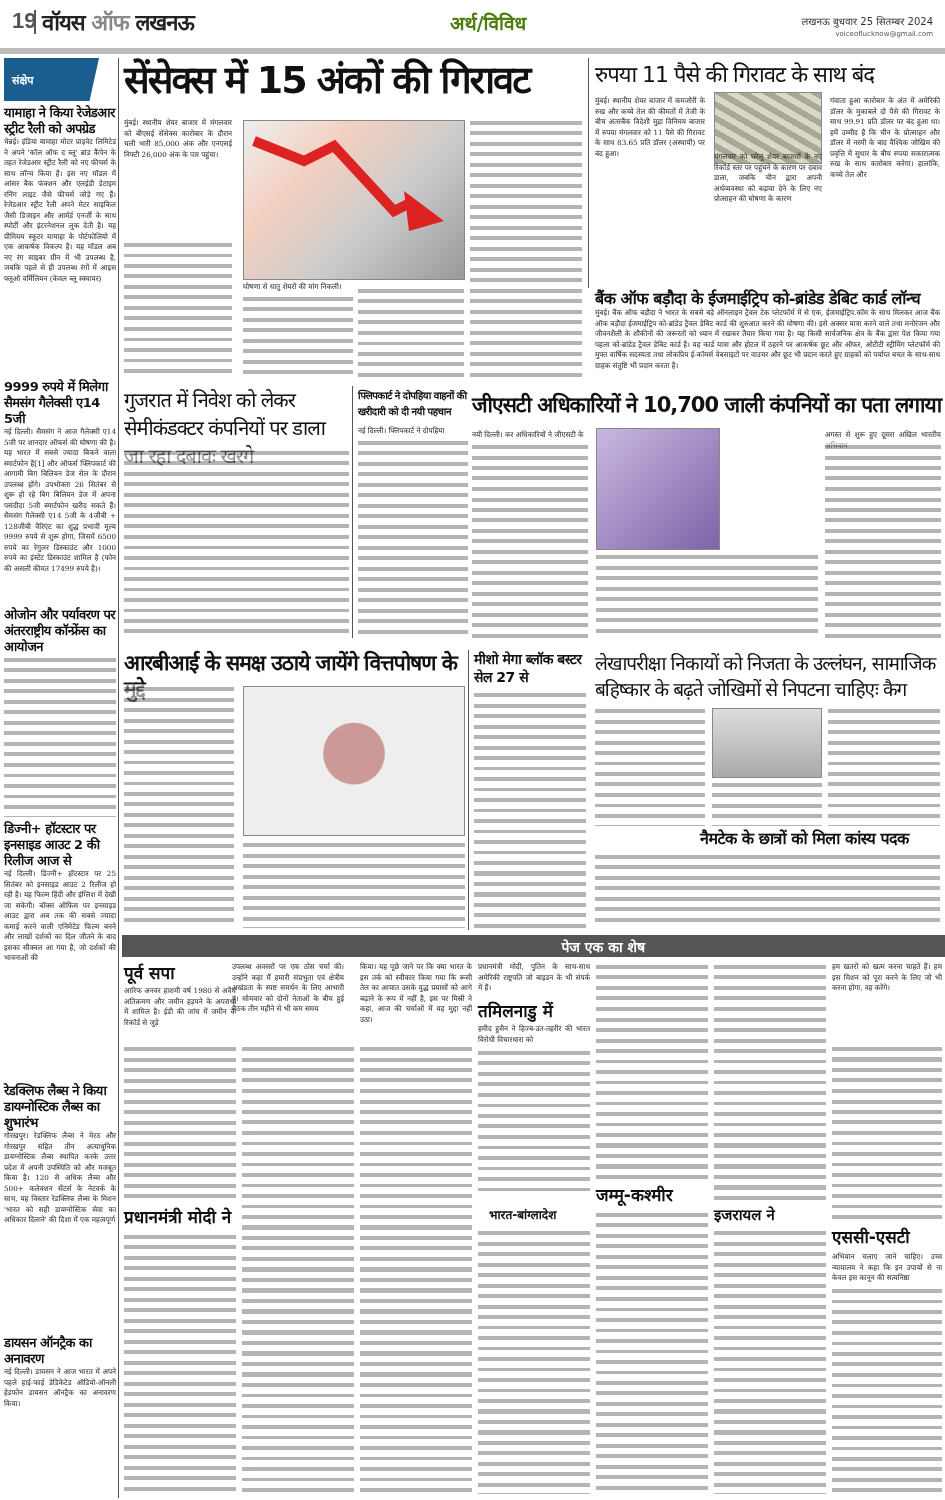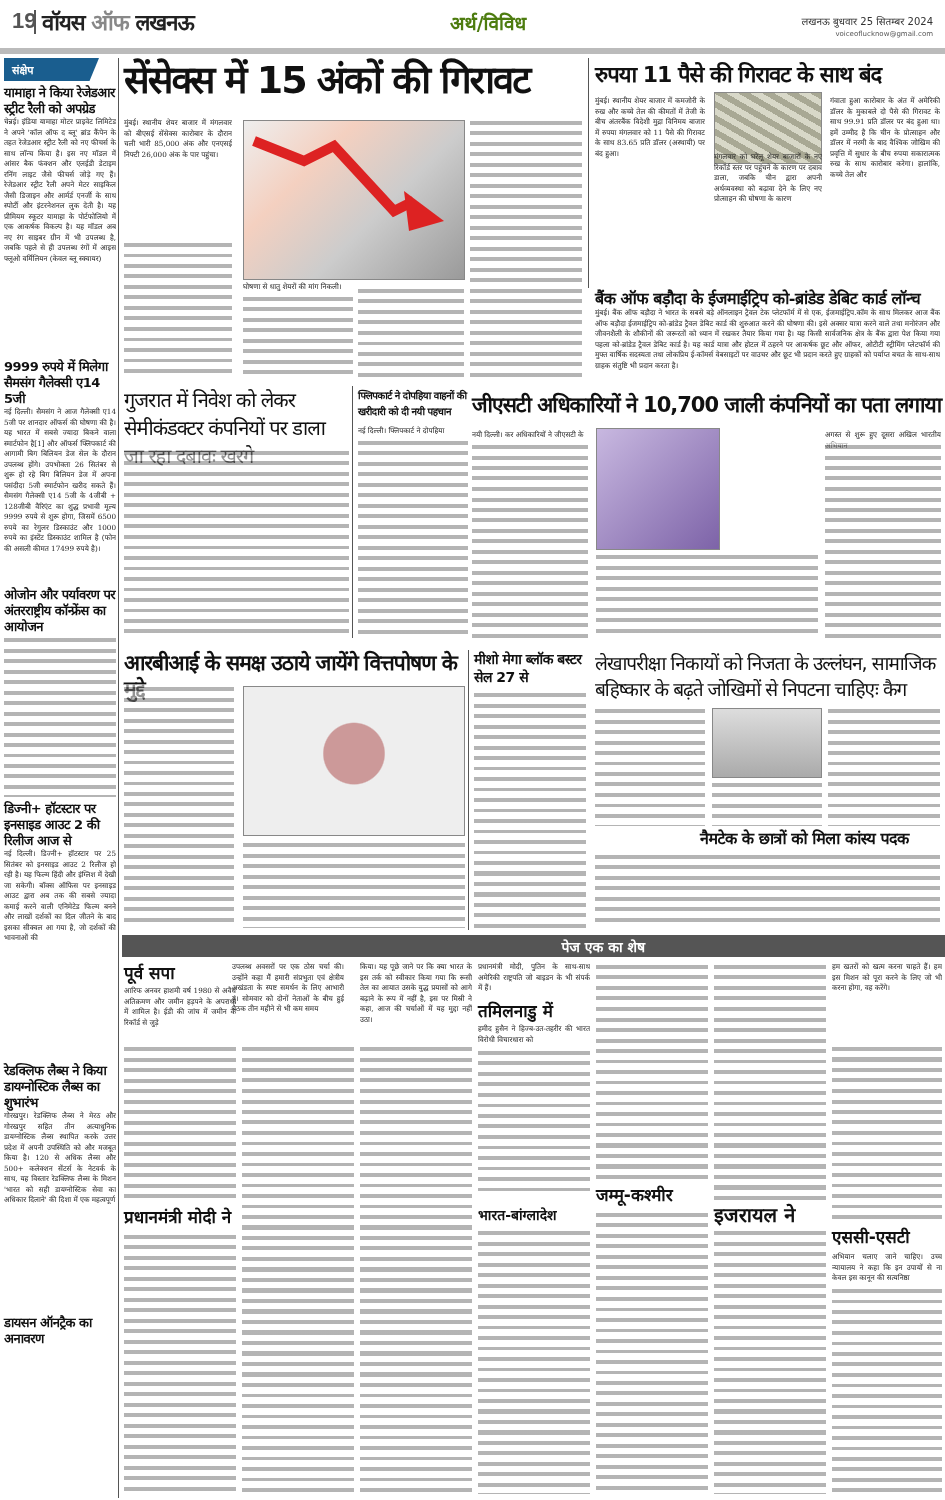--- a/index.html
+++ b/index.html
@@ -9,21 +9,21 @@
   .pgnum{left:12px;top:8px;font:bold 22px "Liberation Sans",sans-serif;color:#555}
   .pgbar{left:34px;top:10px;width:2px;height:24px;background:#555}
   .brand{left:42px;top:6px;font:bold 22px "DejaVu Sans",sans-serif;color:#222;letter-spacing:-1px}
   .brand .mid{color:#888}
   .section{left:450px;top:10px;font:bold 19px "DejaVu Sans",sans-serif;color:#4d7c0f}
   .date{right:12px;top:14px;font:10px "DejaVu Sans",sans-serif;color:#333;text-align:right}
   .email{right:12px;top:30px;font:7px "DejaVu Sans",sans-serif;color:#555}
   .rule{left:0;top:48px;width:945px;height:6px;background:#bbb}
   .col-sep{width:1px;background:#555}
   .sidebar{left:4px;top:58px;width:112px}
-  .tag{background:#1a5e8f;color:#fff;font:bold 11px "DejaVu Sans",sans-serif;padding:4px 8px;width:95px;clip-path:polygon(0 0,100% 0,90% 100%,0 100%)}
+  .tag{background:#1a5e8f;color:#fff;font:bold 11px "DejaVu Sans",sans-serif;padding:14px 8px;width:95px;clip-path:polygon(0 0,100% 0,90% 100%,0 100%)}
   .sh{font:bold 13px "DejaVu Sans",sans-serif;line-height:16px;margin-top:4px;letter-spacing:-.5px}
   .body{font-size:7.2px;line-height:10.5px;text-align:justify;color:#222}
   .lines{background:repeating-linear-gradient(#fff 0 3px,#777 3px 7px,#fff 7px 10.5px);opacity:.55}
   .h1{font:bold 38px "DejaVu Sans",sans-serif;letter-spacing:-2px;line-height:44px}
   .h2{font:bold 22px "DejaVu Sans",sans-serif;letter-spacing:-1px;line-height:26px}
   .h3{font:20px "DejaVu Sans",sans-serif;letter-spacing:-1px;line-height:28px}
   .h4{font:bold 13px "DejaVu Sans",sans-serif;line-height:18px;letter-spacing:-.5px}
   .img{background:#ccc;border:1px solid #888}
   .band{left:122px;top:935px;width:823px;height:22px;background:#555;color:#fff}
   .band span{position:absolute;right:300px;top:2px;font:bold 14px "DejaVu Sans",sans-serif}
@@ -53,38 +53,39 @@
   <div class="body" style="height:236px;overflow:hidden">चेन्नई। इंडिया यामाहा मोटर प्राइवेट लिमिटेड ने अपने 'कॉल ऑफ द ब्लू' ब्रांड कैंपेन के तहत रेजेडआर स्ट्रीट रैली को नए फीचर्स के साथ लॉन्च किया है। इस नए मॉडल में आंसर बैक फंक्शन और एलईडी डेटाइम रनिंग लाइट जैसे फीचर्स जोड़े गए हैं। रेजेडआर स्ट्रीट रैली अपने मेटर साइकिल जैसी डिजाइन और आर्मर्ड एनर्जी के साथ स्पोर्टी और इंटरनेशनल लुक देती है। यह प्रीमियम स्कूटर यामाहा के पोर्टफोलियो में एक आकर्षक विकल्प है। यह मॉडल अब नए रंग साइबर ग्रीन में भी उपलब्ध है, जबकि पहले से ही उपलब्ध रंगों में आइस फ्लूओ वर्मिलियन (केवल ब्लू स्क्वायर)</div>
   <div class="sh" style="margin-top:6px">9999 रुपये में मिलेगा सैमसंग गैलेक्सी ए14 5जी</div>
   <div class="body" style="height:176px;overflow:hidden">नई दिल्ली। सैमसंग ने आज गैलेक्सी ए14 5जी पर शानदार ऑफर्स की घोषणा की है। यह भारत में सबसे ज्यादा बिकने वाला स्मार्टफोन है[1] और ऑफर्स फ्लिपकार्ट की आगामी बिग बिलियन डेज सेल के दौरान उपलब्ध होंगे। उपभोक्ता 26 सितंबर से शुरू हो रहे बिग बिलियन डेज में अपना पसंदीदा 5जी स्मार्टफोन खरीद सकते हैं। सैमसंग गैलेक्सी ए14 5जी के 4जीबी + 128जीबी वैरिएंट का शुद्ध प्रभावी मूल्य 9999 रुपये से शुरू होगा, जिसमें 6500 रुपये का रेगुलर डिस्काउंट और 1000 रुपये का इंस्टेंट डिस्काउंट शामिल है (फोन की असली कीमत 17499 रुपये है)।</div>
   <div class="sh">ओजोन और पर्यावरण पर अंतरराष्ट्रीय कॉन्फ्रेंस का आयोजन</div>
   <div class="lines" style="height:162px"></div>
   <div class="sh">डिज्नी+ हॉटस्टार पर इनसाइड आउट 2 की रिलीज आज से</div>
   <div class="body" style="height:210px;overflow:hidden">नई दिल्ली। डिज्नी+ हॉटस्टार पर 25 सितंबर को इनसाइड आउट 2 रिलीज हो रही है। यह फिल्म हिंदी और इंग्लिश में देखी जा सकेगी। बॉक्स ऑफिस पर इनसाइड आउट द्वारा अब तक की सबसे ज्यादा कमाई करने वाली एनिमेटेड फिल्म बनने और लाखों दर्शकों का दिल जीतने के बाद इसका सीक्वल आ गया है, जो दर्शकों की भावनाओं की</div>
   <div class="sh">रेडक्लिफ लैब्स ने किया डायग्नोस्टिक लैब्स का शुभारंभ</div>
   <div class="body" style="height:200px;overflow:hidden">गोरखपुर। रेडक्लिफ लैब्स ने मेरठ और गोरखपुर सहित तीन अत्याधुनिक डायग्नोस्टिक लैब्स स्थापित करके उत्तर प्रदेश में अपनी उपस्थिति को और मजबूत किया है। 120 से अधिक लैब्स और 500+ कलेक्शन सेंटर्स के नेटवर्क के साथ, यह विस्तार रेडक्लिफ लैब्स के मिशन 'भारत को सही डायग्नोस्टिक सेवा का अधिकार दिलाने' की दिशा में एक महत्वपूर्ण</div>
   <div class="sh">डायसन ऑनट्रैक का अनावरण</div>
+  <div class="body" style="height:120px;overflow:hidden">नई दिल्ली। डायसन ने आज भारत में अपने पहले हाई-फाई डेडिकेटेड ऑडियो-ऑनली हेडफोन डायसन ऑनट्रैक का अनावरण किया।</div>
 </div>
 
 <div class="abs h1" style="left:124px;top:58px;width:460px">सेंसेक्स में 15 अंकों की गिरावट</div>
 <div class="abs body" style="left:124px;top:118px;width:108px;height:120px;overflow:hidden">मुंबई। स्थानीय शेयर बाजार में मंगलवार को बीएसई सेंसेक्स कारोबार के दौरान चली भारी 85,000 अंक और एनएसई निफ्टी 26,000 अंक के पार पहुंचा।</div>
 <div class="abs lines" style="left:124px;top:240px;width:108px;height:140px"></div>
 <div class="abs img" style="left:243px;top:120px;width:222px;height:160px;background:linear-gradient(135deg,#eee 0%,#f4d0c0 30%,#ccc 60%,#9a9a9a 100%)">
   <svg width="222" height="160">
       <polyline points="10,20 60,40 90,25 150,90 170,80" stroke="#d22" stroke-width="10" fill="none"></polyline>
       <polygon points="160,70 200,100 165,110" fill="#d22"></polygon>
     </svg>
 </div>
 <div class="abs body" style="left:243px;top:282px;width:110px">घोषणा से धातु शेयरों की मांग निकली।</div>
 <div class="abs lines" style="left:243px;top:294px;width:110px;height:86px"></div>
 <div class="abs lines" style="left:358px;top:286px;width:106px;height:94px"></div>
 <div class="abs lines" style="left:470px;top:118px;width:112px;height:262px"></div>
 
 <div class="abs col-sep" style="left:588px;top:58px;height:230px"></div>
-<div class="abs h2" style="left:595px;top:62px;width:345px;font-weight:bold">रुपया 11 पैसे की गिरावट के साथ बंद</div>
+<div class="abs h2" style="left:595px;top:62px;width:345px;font-weight:normal">रुपया 11 पैसे की गिरावट के साथ बंद</div>
 <div class="abs body" style="left:595px;top:96px;width:110px;height:190px;overflow:hidden">मुंबई। स्थानीय शेयर बाजार में कमजोरी के रुख और कच्चे तेल की कीमतों में तेजी के बीच अंतरबैंक विदेशी मुद्रा विनिमय बाजार में रुपया मंगलवार को 11 पैसे की गिरावट के साथ 83.65 प्रति डॉलर (अस्थायी) पर बंद हुआ।</div>
 <div class="abs img" style="left:714px;top:92px;width:108px;height:72px;background:repeating-linear-gradient(30deg,#a8a894 0 6px,#d8d8c8 6px 12px)"></div>
 <div class="abs body" style="left:714px;top:152px;width:108px;height:120px;overflow:hidden">मंगलवार को घरेलू शेयर बाजारों के नए रिकॉर्ड स्तर पर पहुंचने के कारण पर दबाव डाला, जबकि चीन द्वारा अपनी अर्थव्यवस्था को बढ़ावा देने के लिए नए प्रोत्साहन की घोषणा के कारण</div>
 <div class="abs body" style="left:830px;top:96px;width:110px;height:190px;overflow:hidden">गंवाता हुआ कारोबार के अंत में अमेरिकी डॉलर के मुकाबले दो पैसे की गिरावट के साथ 99.91 प्रति डॉलर पर बंद हुआ था। हमें उम्मीद है कि चीन के प्रोत्साहन और डॉलर में नरमी के बाद वैश्विक जोखिम की प्रवृत्ति में सुधार के बीच रुपया सकारात्मक रुख के साथ कारोबार करेगा। हालांकि, कच्चे तेल और</div>
 
 <div class="abs h4" style="left:595px;top:290px;width:345px;font-size:16px">बैंक ऑफ बड़ौदा के ईजमाईट्रिप को-ब्रांडेड डेबिट कार्ड लॉन्च</div>
 <div class="abs body" style="left:595px;top:308px;width:345px;height:80px;overflow:hidden">मुंबई। बैंक ऑफ बड़ौदा ने भारत के सबसे बड़े ऑनलाइन ट्रैवल टेक प्लेटफॉर्म में से एक, ईजमाईट्रिप.कॉम के साथ मिलकर आज बैंक ऑफ बड़ौदा ईजमाईट्रिप को-ब्रांडेड ट्रैवल डेबिट कार्ड की शुरुआत करने की घोषणा की। इसे अक्सर यात्रा करने वाले तथा मनोरंजन और जीवनशैली के शौकीनों की जरूरतों को ध्यान में रखकर तैयार किया गया है। यह किसी सार्वजनिक क्षेत्र के बैंक द्वारा पेश किया गया पहला को-ब्रांडेड ट्रैवल डेबिट कार्ड है। यह कार्ड यात्रा और होटल में ठहरने पर आकर्षक छूट और ऑफर, ओटीटी स्ट्रीमिंग प्लेटफॉर्म की मुफ्त वार्षिक सदस्यता तथा लोकप्रिय ई-कॉमर्स वेबसाइटों पर वाउचर और छूट भी प्रदान करते हुए ग्राहकों को पर्याप्त बचत के साथ-साथ ग्राहक संतुष्टि भी प्रदान करता है।</div>
 
 <div class="abs h3" style="left:124px;top:386px;width:225px">गुजरात में निवेश को लेकर सेमीकंडक्टर कंपनियों पर डाला जा रहा दबावः खरगे</div>
 <div class="abs lines" style="left:124px;top:448px;width:225px;height:190px"></div>
@@ -131,28 +132,28 @@
 <div class="abs body" style="left:232px;top:962px;width:112px;height:80px;overflow:hidden">उपलब्ध अवसरों पर एक ठोस चर्चा की। उन्होंने कहा मैं हमारी संप्रभुता एवं क्षेत्रीय अखंडता के स्पष्ट समर्थन के लिए आभारी हूं। सोमवार को दोनों नेताओं के बीच हुई बैठक तीन महीने से भी कम समय</div>
 <div class="abs lines" style="left:242px;top:1044px;width:112px;height:450px"></div>
 
 <div class="abs body" style="left:360px;top:962px;width:112px;height:80px;overflow:hidden">किया। यह पूछे जाने पर कि क्या भारत के इस तर्क को स्वीकार किया गया कि रूसी तेल का आयात उसके युद्ध प्रयासों को आगे बढ़ाने के रूप में नहीं है, इस पर मिस्री ने कहा, आज की चर्चाओं में यह मुद्दा नहीं उठा।</div>
 <div class="abs lines" style="left:360px;top:1044px;width:112px;height:450px"></div>
 
 <div class="abs body" style="left:478px;top:962px;width:112px;height:34px;overflow:hidden">प्रधानमंत्री मोदी, पुतिन के साथ-साथ अमेरिकी राष्ट्रपति जो बाइडन के भी संपर्क में हैं।</div>
 <div class="abs subh" style="left:478px;top:1000px">तमिलनाडु में</div>
 <div class="abs body" style="left:478px;top:1024px;width:112px;height:22px;overflow:hidden">हमीद हुसैन ने हिज्ब-उत-तहरीर की भारत विरोधी विचारधारा को</div>
 <div class="abs lines" style="left:478px;top:1048px;width:112px;height:150px"></div>
-<div class="abs subh" style="left:478px;top:1204px;font-size:14px">भारत-बांग्लादेश</div>
+<div class="abs subh" style="left:489px;top:1204px;font-size:12px">भारत-बांग्लादेश</div>
 <div class="abs lines" style="left:478px;top:1228px;width:112px;height:266px"></div>
 
 <div class="abs lines" style="left:596px;top:962px;width:112px;height:218px"></div>
 <div class="abs subh" style="left:596px;top:1184px">जम्मू-कश्मीर</div>
 <div class="abs lines" style="left:596px;top:1210px;width:112px;height:284px"></div>
 
 <div class="abs lines" style="left:714px;top:962px;width:112px;height:240px"></div>
-<div class="abs subh" style="left:714px;top:1204px;font-size:20px">इजरायल ने</div>
+<div class="abs subh" style="left:714px;top:1204px;font-size:15px">इजरायल ने</div>
 <div class="abs lines" style="left:714px;top:1228px;width:112px;height:266px"></div>
 
 <div class="abs body" style="left:832px;top:962px;width:110px;height:80px;overflow:hidden">हम खतरों को खत्म करना चाहते हैं। हम इस मिशन को पूरा करने के लिए जो भी करना होगा, वह करेंगे।</div>
 <div class="abs lines" style="left:832px;top:1044px;width:110px;height:178px"></div>
 <div class="abs subh" style="left:832px;top:1226px">एससी-एसटी</div>
 <div class="abs body" style="left:832px;top:1252px;width:110px;height:32px;overflow:hidden">अभियान चलाए जाने चाहिए। उच्च न्यायालय ने कहा कि इन उपायों से ना केवल इस कानून की सत्यनिष्ठा</div>
 <div class="abs lines" style="left:832px;top:1286px;width:110px;height:208px"></div>
 
 </body></html>

